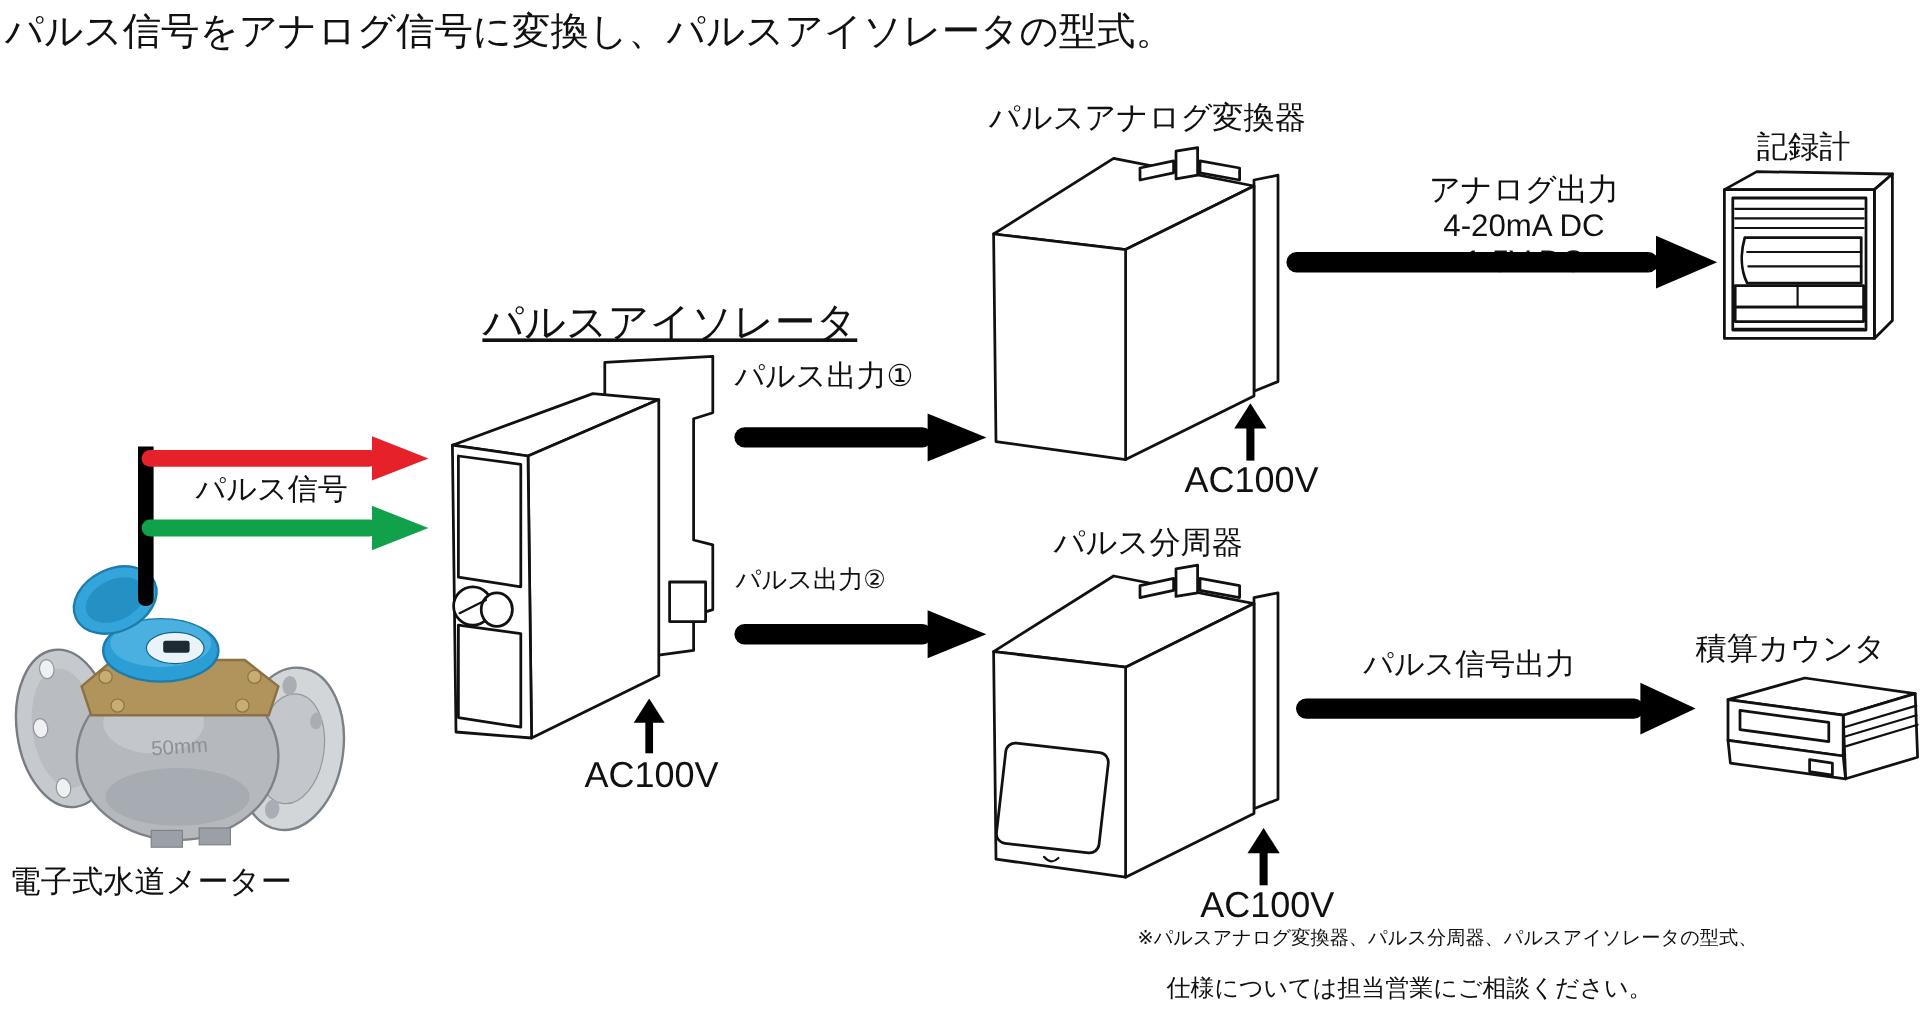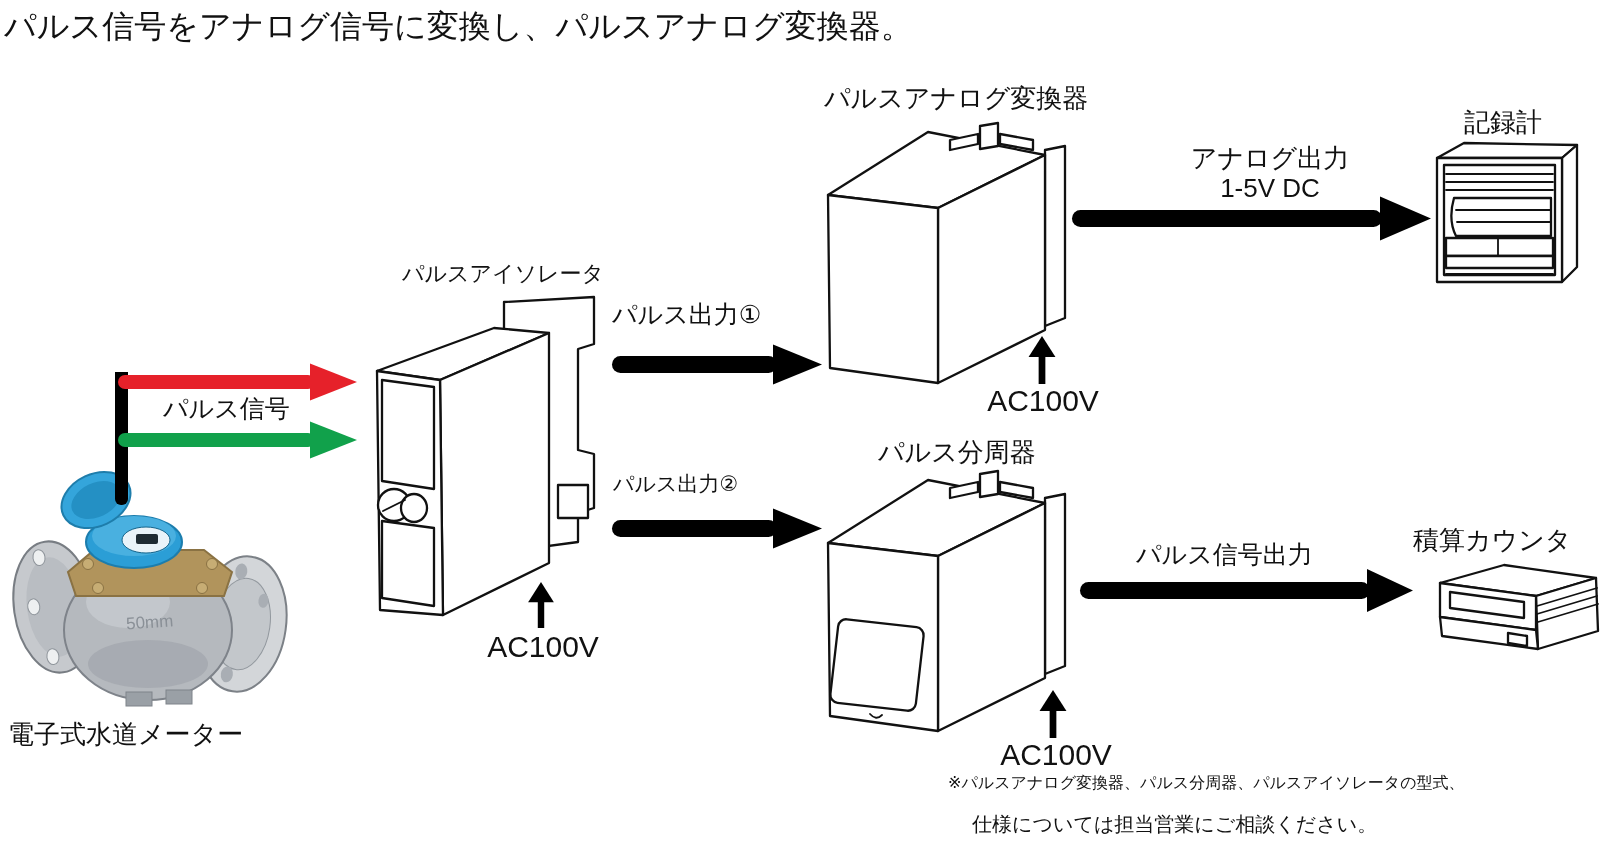--- a/index.html
+++ b/index.html
@@ -12,21 +12,21 @@
   .ctr{text-align:center;}
   svg{display:block;}
   .ln{stroke:#111;stroke-width:2.3;fill:#fff;stroke-linejoin:round;stroke-linecap:round;}
   .thin{stroke:#111;stroke-width:1.8;fill:none;stroke-linejoin:round;stroke-linecap:round;}
 </style>
 </head>
 <body>
 
 <div id="canvas">
 
-  <div class="abs lbl" style="left:4px;top:8px;font-size:32px;font-weight:500;">パルス信号をアナログ信号に変換し、パルスアナログ変換器。</div>
+  <div class="abs lbl" style="left:4px;top:8px;font-size:32px;font-weight:500;">パルス信号をアナログ信号に変換し、パルスアイソレータの型式。</div>
 
   <svg class="abs" style="left:8px;top:452px;" width="285" height="265" viewBox="0 0 285 265">
 
     <g transform="rotate(-8 46 155)">
       <ellipse cx="46" cy="155" rx="40" ry="66" fill="#c6c9cd" stroke="#787d83" stroke-width="2"></ellipse>
       <ellipse cx="46" cy="155" rx="27" ry="50" fill="#b9bdc2"></ellipse>
       <ellipse cx="38" cy="104" rx="6" ry="8" fill="#eef0f1" stroke="#8f959b"></ellipse>
       <ellipse cx="26" cy="152" rx="6" ry="8" fill="#eef0f1" stroke="#8f959b"></ellipse>
       <ellipse cx="38" cy="204" rx="6" ry="8" fill="#eef0f1" stroke="#8f959b"></ellipse>
     </g>
@@ -75,21 +75,21 @@
   </svg>
 
   <svg class="abs" style="left:110px;top:413px;" width="255" height="54" viewBox="0 0 255 54">
     <g fill="#11a14b">
       <rect x="8" y="20" width="197" height="14" rx="7"></rect>
       <polygon points="200,8.5 247,27 200,45.5"></polygon>
     </g>
   </svg>
   <div class="abs lbl" style="left:163px;top:394px;font-size:25px;">パルス信号</div>
 
-  <div class="abs lbl" style="left:402px;top:261px;font-size:22px;">パルスアイソレータ</div>
+  <div class="abs lbl" style="left:402px;top:250px;font-size:34px;text-decoration:underline;">パルスアイソレータ</div>
   <svg class="abs" style="left:358px;top:280px;" width="245" height="340" viewBox="0 0 245 340">
 
     <path class="ln" d="M146,22 L236,17 L236,64 L220,69 L220,170 L236,174 L236,228 L220,233 L220,262 L146,272 Z"></path>
     <rect class="ln" x="200" y="205" width="30" height="33"></rect>
 
     <polygon class="ln" points="19,91 136,48 191,53 82,100"></polygon>
     <polygon class="ln" points="82,100 191,53 191,283 85,335"></polygon>
     <polygon class="ln" points="19,91 82,100 85,335 22,330"></polygon>
 
     <polygon class="ln" points="24,100 76,107 76,209 24,201" stroke-width="2"></polygon>
@@ -138,20 +138,21 @@
   <svg class="abs" style="left:1020px;top:336px;" width="44" height="48" viewBox="0 0 44 50">
     <g fill="#000000">
       <polygon points="22,0 8,22 36,22"></polygon>
       <rect x="18.5" y="20" width="7" height="30"></rect>
     </g>
   </svg>
   <div class="abs lbl ctr" style="left:968px;top:384px;width:150px;font-size:30px;">AC100V</div>
 
   <div class="abs lbl ctr" style="left:1155px;top:106px;width:230px;font-size:26px;line-height:30px;margin-top:37px;">
     <div>アナログ出力</div>
+    <div>4-20mA DC</div>
     <div>1-5V DC</div>
   </div>
   <svg class="abs" style="left:1055px;top:184px;" width="380" height="69" viewBox="0 0 380 69">
     <g fill="#000000">
       <rect x="17" y="26" width="310" height="17" rx="8.5"></rect>
       <polygon points="325,12.5 376,34.5 325,56.5"></polygon>
     </g>
   </svg>
 
   <div class="abs lbl" style="left:1464px;top:108px;font-size:26px;">記録計</div>

